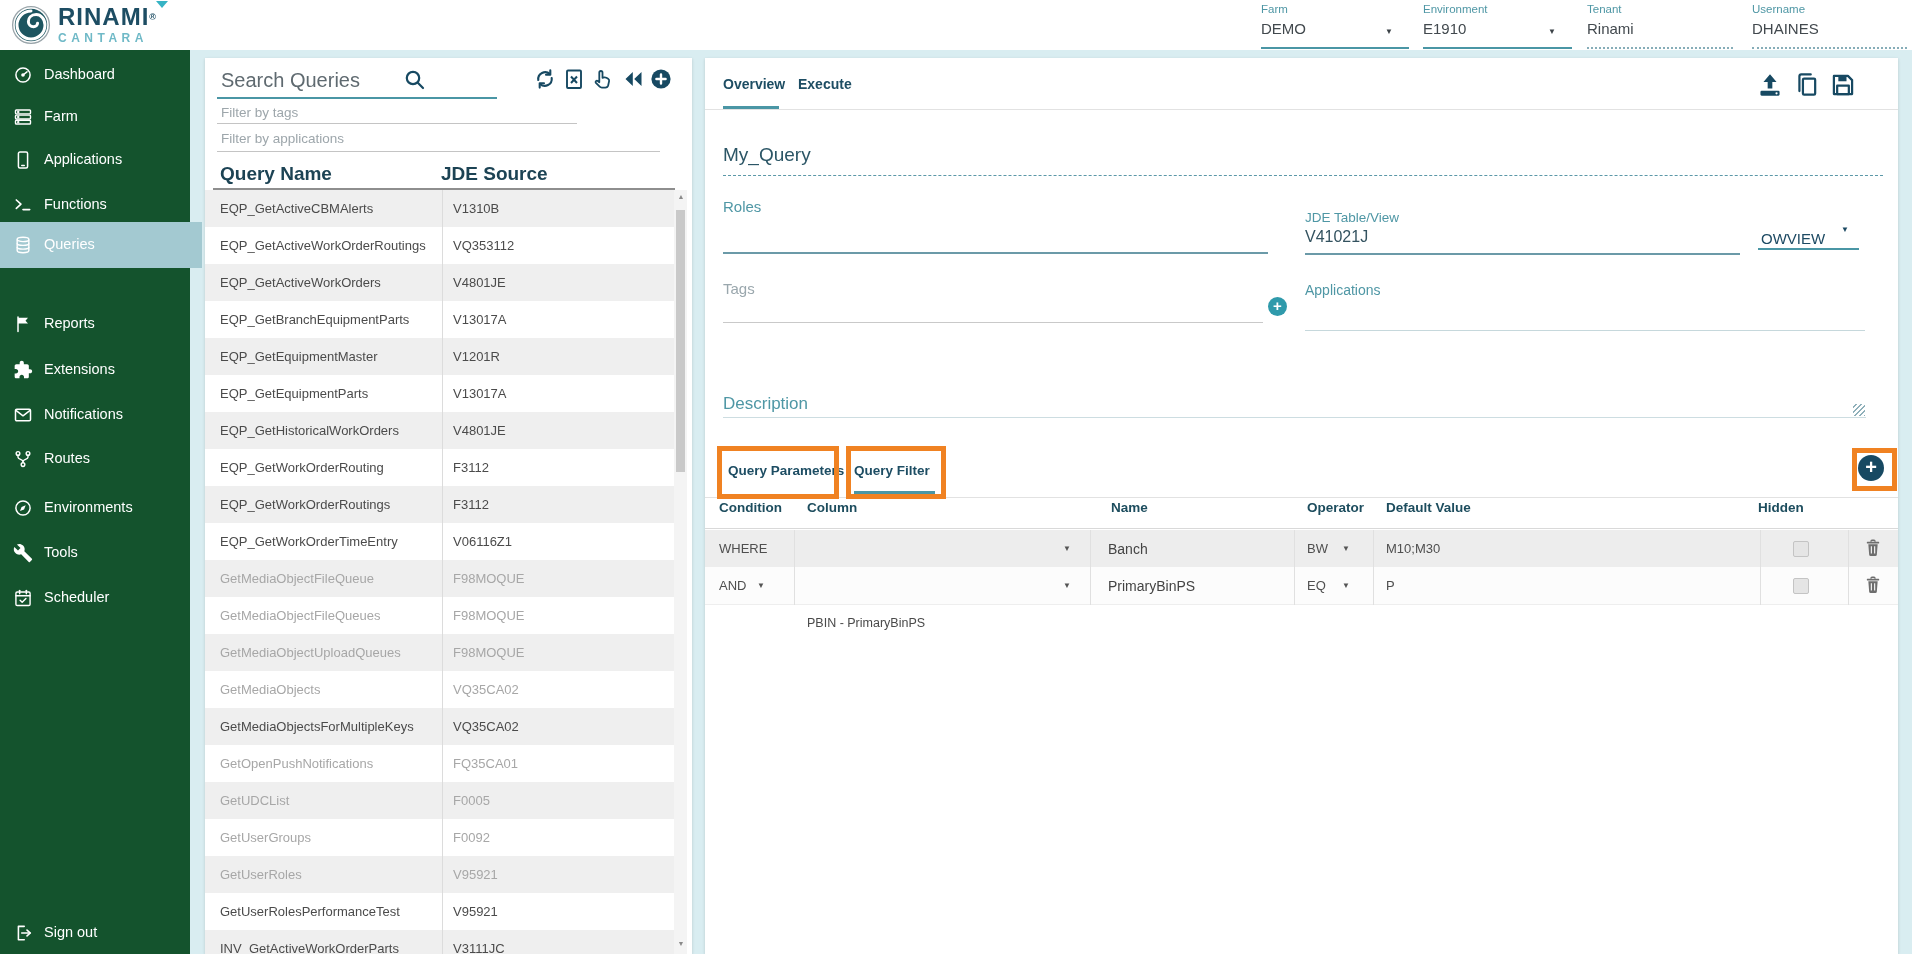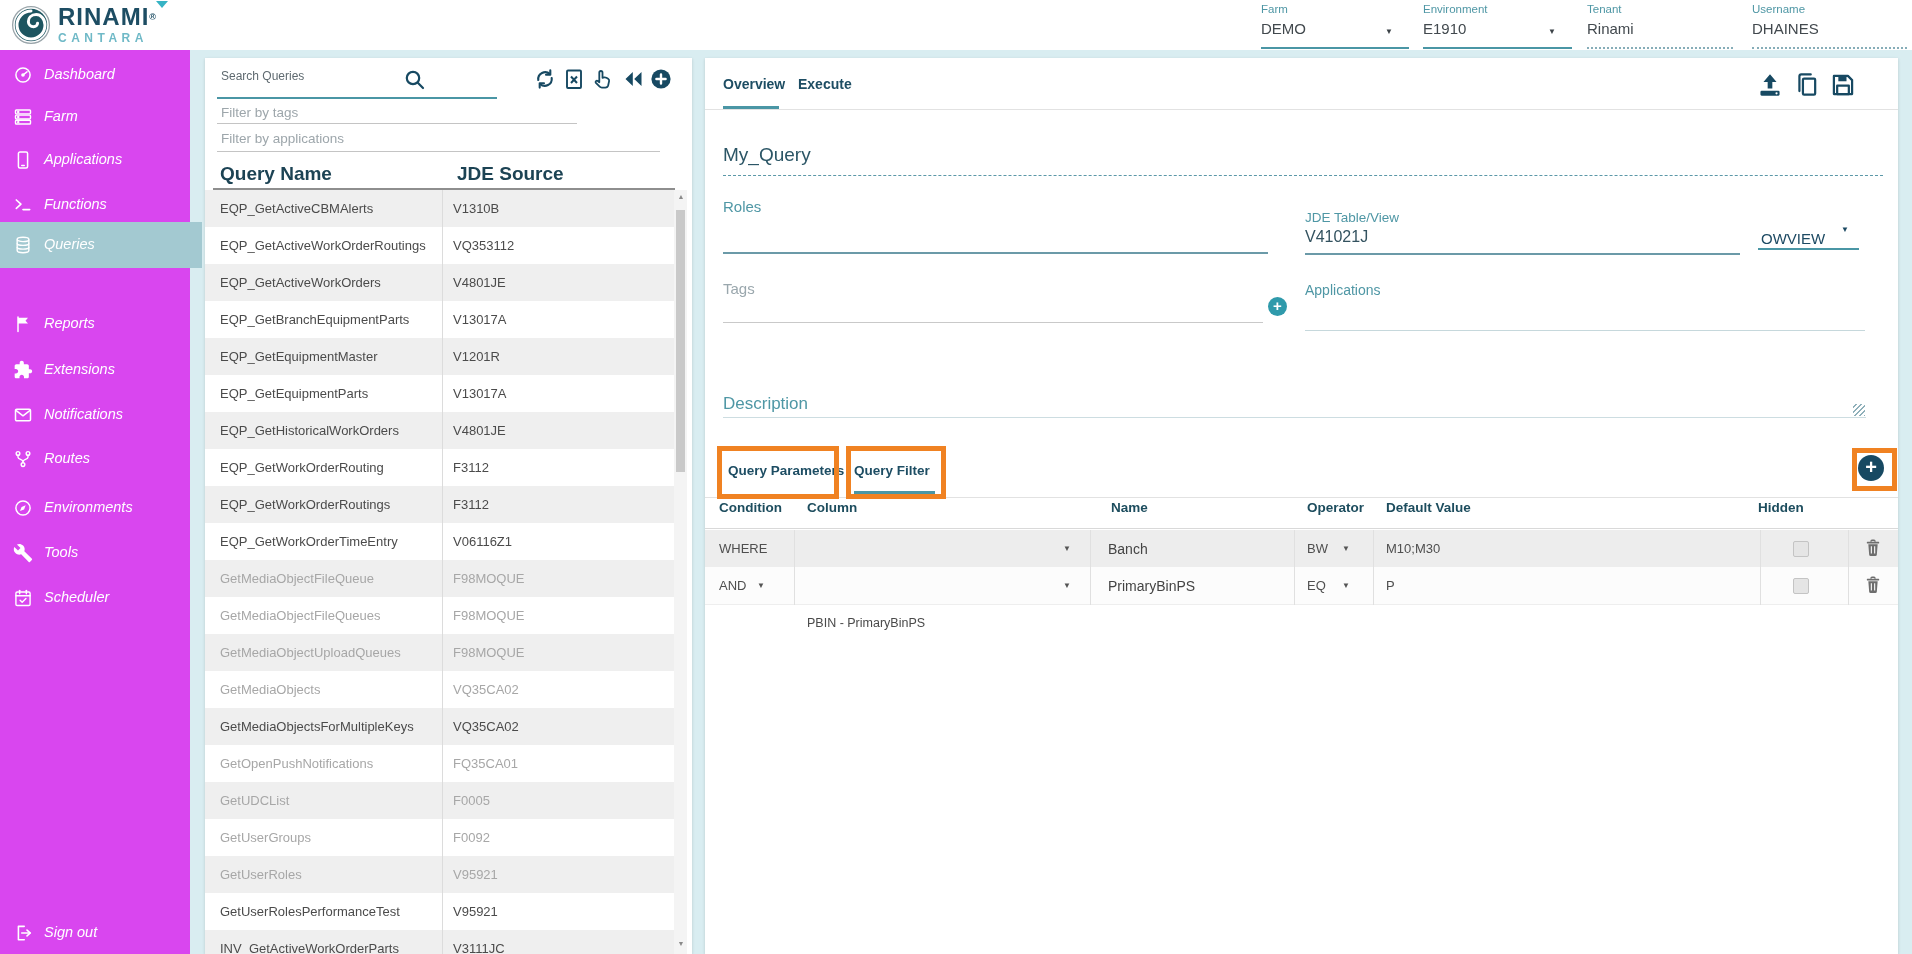--- a/index.html
+++ b/index.html
@@ -15,29 +15,29 @@
   #logo-caret{position:absolute;left:98px;top:-4px;width:0;height:0;border-left:6px solid transparent;border-right:6px solid transparent;border-top:7px solid #36b3c4;}
   #logo-line2{font-size:12px;font-weight:bold;letter-spacing:4.5px;color:#6fb9c7;line-height:14px;margin-top:2px;}
   .hfield{position:absolute;top:3px;height:44px;}
   .hfield .hlabel{font-size:11.5px;color:#4f97a5;line-height:13px;}
   .hfield .hvalue{font-size:15px;color:#42494e;line-height:20px;margin-top:3px;}
   .hfield.solid{border-bottom:2px solid #4a96a5;}
   .hfield.dotted{border-bottom:2px dotted #86adb8;}
   .hcaret{position:absolute;top:24px;font-size:8px;color:#3c4348;}
 
   
-  #sidebar{position:absolute;left:0;top:50px;width:190px;height:904px;background:#d946ef;font-style:italic;}
+  #sidebar{position:absolute;left:0;top:50px;width:190px;height:904px;background:#14532d;}
   .sitem{position:absolute;left:0;width:190px;height:40px;cursor:pointer;}
   .sitem.active{width:202px;background:#a3c9d1;z-index:3;}
   .sitem .sicon{position:absolute;left:13px;top:10px;width:20px;height:20px;}
   .sitem .slabel{position:absolute;left:44px;top:11px;font-size:14.5px;color:#ffffff;white-space:nowrap;}
 
   
   #qpanel{position:absolute;left:205px;top:58px;width:487px;height:896px;background:#ffffff;box-shadow:0 1px 3px rgba(0,0,0,.15);overflow:hidden;}
-  #q-search{position:absolute;left:14px;top:10px;width:260px;border:none;outline:none;font-size:12px;color:#55606
+  #q-search{position:absolute;left:14px;top:10px;width:260px;border:none;outline:none;font-size:20px;color:#55606
 
 6;background:transparent;font-family:inherit;}
   #q-search::placeholder{color:#5f6a70;opacity:1;}
   #q-search-line{position:absolute;left:12px;top:39px;width:280px;height:2px;background:#4a96a5;}
   .qicon{position:absolute;top:9px;width:24px;height:24px;cursor:pointer;}
   .finput{position:absolute;left:14px;border:none;outline:none;background:transparent;font-size:13.5px;color:#7c878d;font-family:inherit;}
   .finput::placeholder{color:#9da6ab;opacity:1;}
   .fline{position:absolute;left:12px;height:1px;background:#c4c4c4;}
   #qlist-head{position:absolute;left:0;top:103px;width:487px;height:27px;}
   .qh{position:absolute;top:2px;font-size:19px;font-weight:bold;color:#1c4354;}
@@ -278,21 +278,21 @@
         <path d="M12 7.4 v9.2 M7.4 12 h9.2" stroke="#fff" stroke-width="2.4" stroke-linecap="round"></path>
     </svg>
 
     <input class="finput" style="top: 46px; width: 300px;" placeholder="Filter by tags">
     <div class="fline" style="top:65px;width:360px;"></div>
     <input class="finput" style="top: 72px; width: 300px;" placeholder="Filter by applications">
     <div class="fline" style="top:93px;width:443px;"></div>
 
     <div id="qlist-head">
       <span class="qh" style="left:15px;">Query Name</span>
-      <span class="qh" style="left:252px;">JDE Source</span>
+      <span class="qh" style="left:236px;">JDE Source</span>
     </div>
     <div id="qhead-line"></div>
 
     <div id="qrows">
       <div class="qrow">
           <span class="qname">EQP_GetActiveCBMAlerts</span>
           <span class="qsource">V1310B</span>
         </div>
       <div class="qrow">
           <span class="qname">EQP_GetActiveWorkOrderRoutings</span>

